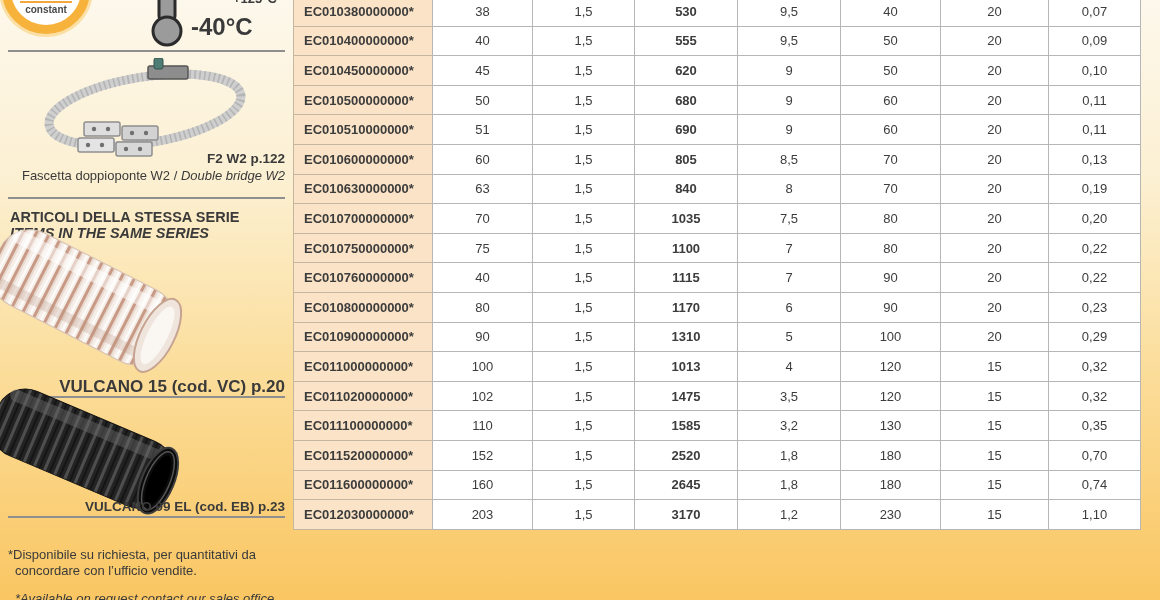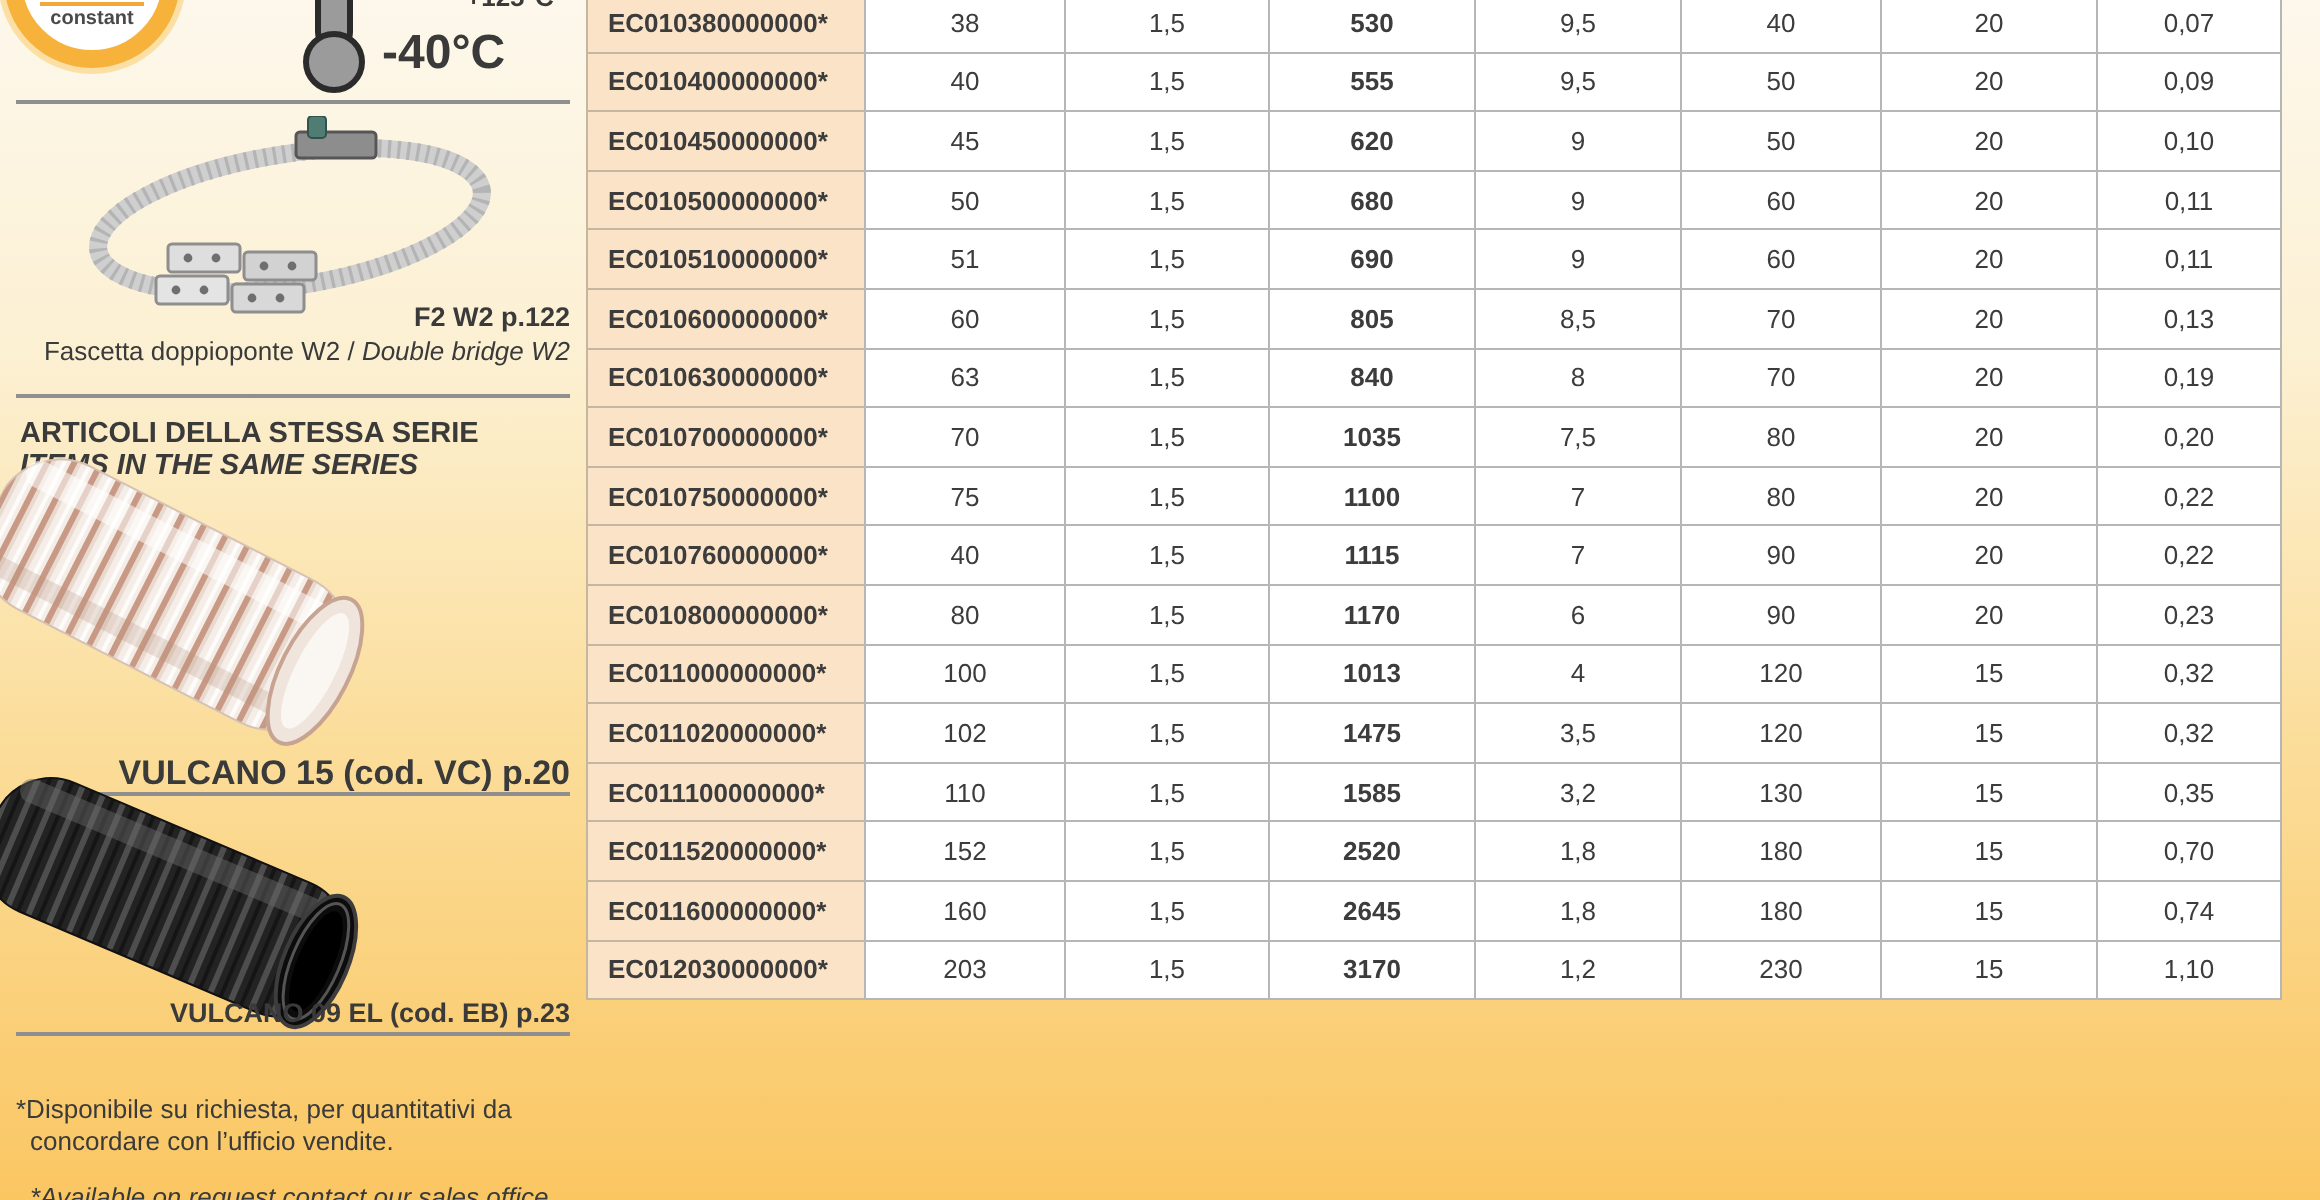--- a/index.html
+++ b/index.html
@@ -277,20 +277,30 @@
         <td class="code">EC010800000000*</td>
         <td>80</td>
         <td>1,5</td>
         <td class="bold">1170</td>
         <td>6</td>
         <td>90</td>
         <td>20</td>
         <td>0,23</td>
       </tr>
       <tr>
+        <td class="code">EC010900000000*</td>
+        <td>90</td>
+        <td>1,5</td>
+        <td class="bold">1310</td>
+        <td>5</td>
+        <td>100</td>
+        <td>20</td>
+        <td>0,29</td>
+      </tr>
+      <tr>
         <td class="code">EC011000000000*</td>
         <td>100</td>
         <td>1,5</td>
         <td class="bold">1013</td>
         <td>4</td>
         <td>120</td>
         <td>15</td>
         <td>0,32</td>
       </tr>
       <tr>

